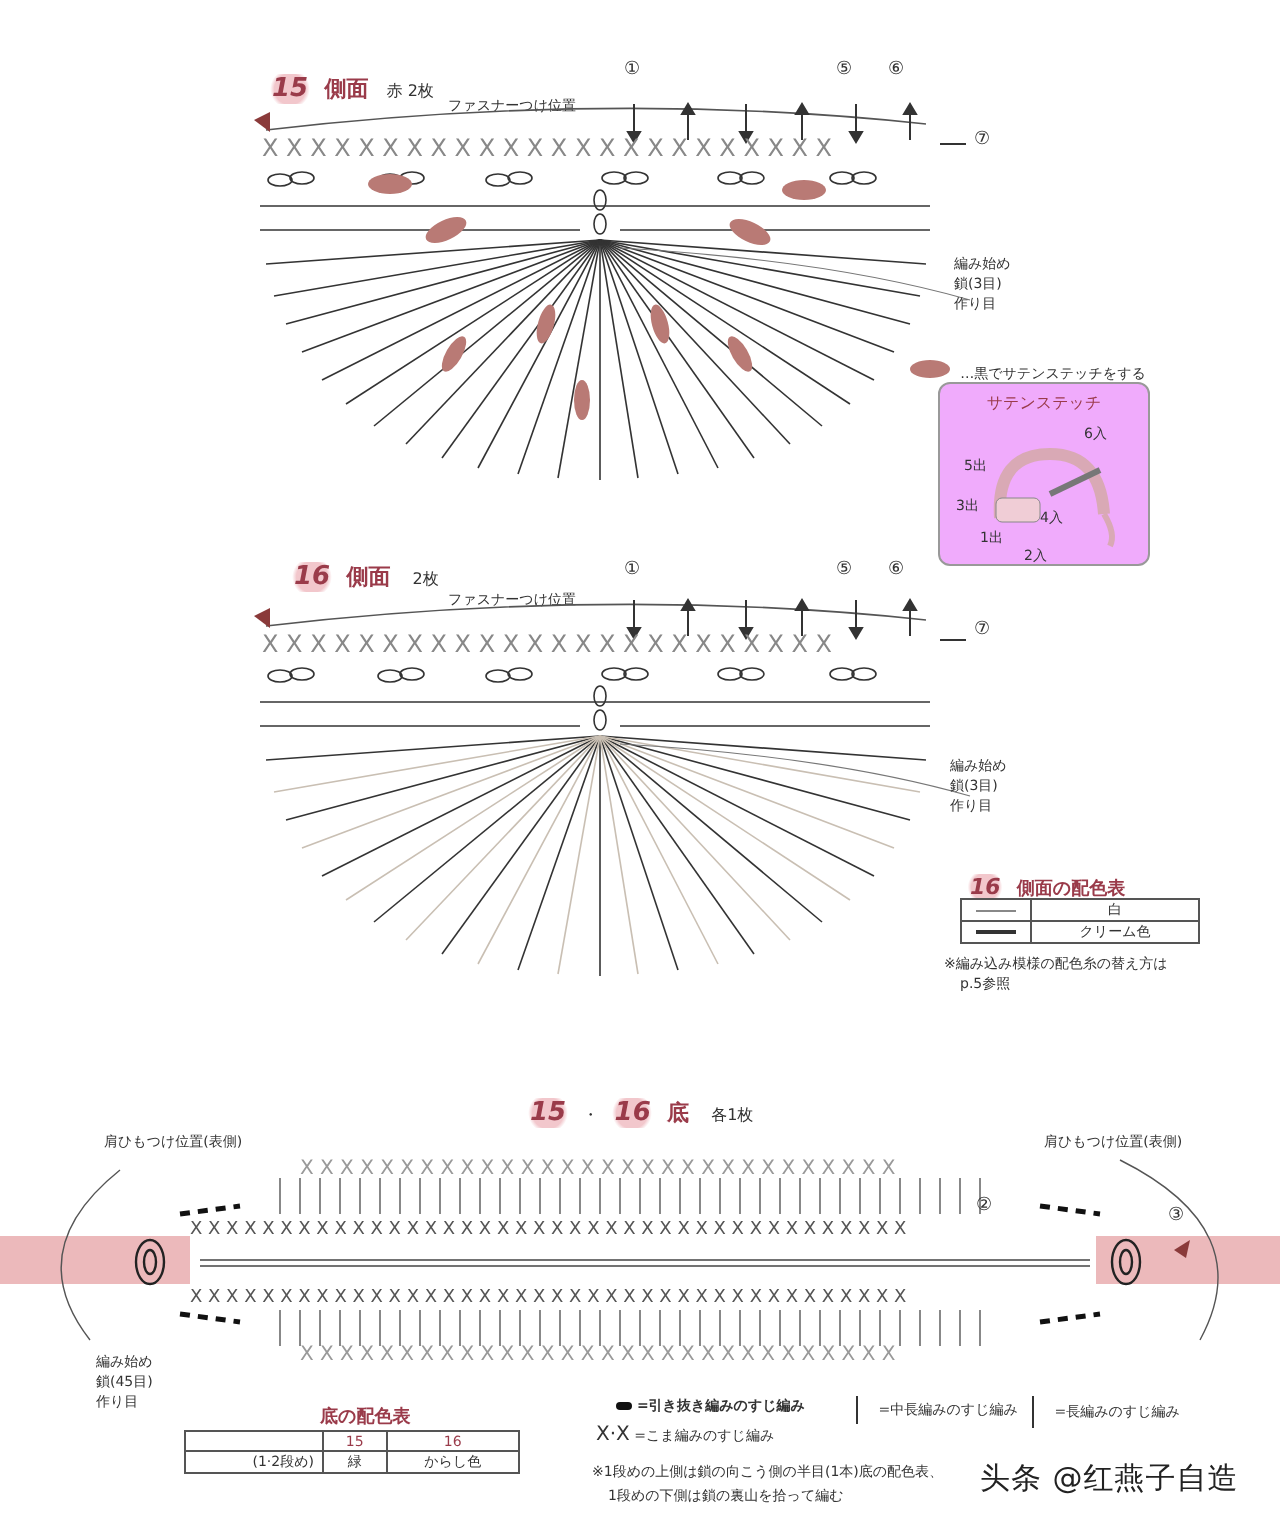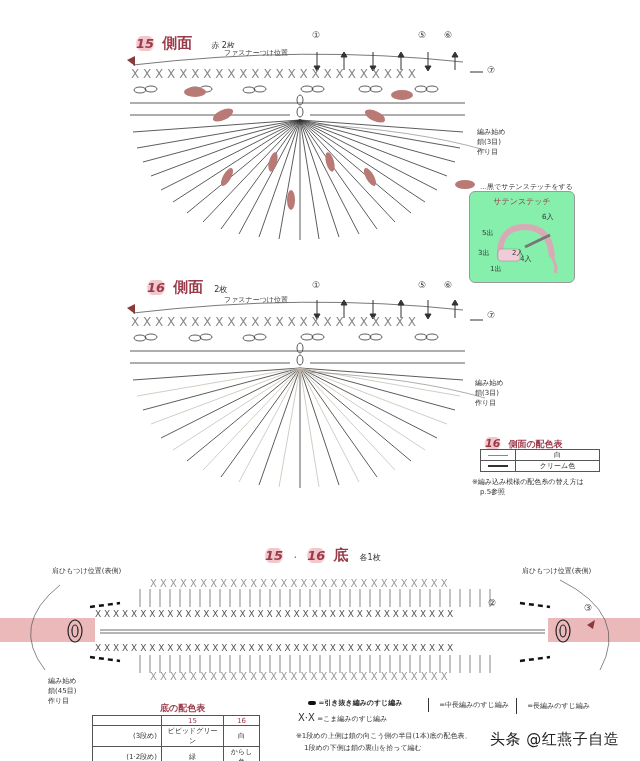--- a/index.html
+++ b/index.html
@@ -2,37 +2,37 @@
 <html><head>
 <meta charset="utf-8">
 <style>
   html, body { margin:0; padding:0; background:#ffffff; }
   body { width:640px; height:761px; position:relative; overflow:hidden;
          font-family:"DejaVu Sans", sans-serif; color:#333; }
   .abs { position:absolute; }
   .num-badge { display:inline-block; font-style:italic; font-weight:bold; color:#9a3b4a;
                font-size:13px; background:radial-gradient(circle,#f2c7cc 55%,rgba(255,255,255,0) 70%);
                padding:0 3px; }
-  .title-red { color:#9a3b4a; font-size:15px; font-weight:bold; }
+  .title-red { color:#9a3b4a; font-size:11px; font-weight:bold; }
   .title-small { font-size:8px; color:#333; }
   .tiny { font-size:7px; color:#333; line-height:10px; }
   .circ { font-size:9px; color:#333; }
   svg text { font-family:"DejaVu Sans", sans-serif; }
   table.ct { border-collapse:collapse; font-size:7px; }
   table.ct td { border:1px solid #555; padding:0 4px; height:9px; text-align:center; }
-  .satin-box { border:1px solid #999; border-radius:6px; background:#86efac; }
+  .satin-box { border:1px solid #999; border-radius:6px; background:#f0abfc; }
   .watermark { font-size:15px; color:#222; font-weight:normal; letter-spacing:0.5px; }
 </style>
 </head>
 <body>
 
 <div class="abs" style="left:133px;top:33px;">
   <span class="num-badge">15</span>
   <span class="title-red">側面</span>
-  <span class="title-small" style="margin-left:14px;">赤  2枚</span>
+  <span class="title-small" style="margin-left:4px;">赤  2枚</span>
 </div>
 <div class="abs tiny" style="left:222px;top:48px;background:#fff;padding:0 2px;">ファスナーつけ位置</div>
 <div class="abs circ" style="left:312px;top:30px;">①</div>
 <div class="abs circ" style="left:418px;top:30px;">⑤</div>
 <div class="abs circ" style="left:444px;top:30px;">⑥</div>
 <div class="abs circ" style="left:487px;top:65px;">⑦</div>
 
 <svg class="abs" style="left:125px;top:40px;" width="370" height="205" viewBox="0 0 370 205">
 
   <path d="M8 25 Q180 5 338 22" stroke="#555" fill="none" stroke-width="0.8"></path>
@@ -136,21 +136,21 @@
     <path d="M30 52 Q28 20 55 20 Q80 20 82 50" stroke="#d9a9b5" stroke-width="6" fill="none"></path>
     <rect x="28" y="42" width="22" height="12" rx="3" fill="#f0cdd6" stroke="#888" stroke-width="0.5"></rect>
     <line x1="55" y1="40" x2="80" y2="28" stroke="#777" stroke-width="3"></line>
     <path d="M82 50 Q88 60 85 66" stroke="#d9a9b5" stroke-width="3" fill="none"></path>
   </svg>
   <div class="abs tiny" style="left:72px;top:20px;">6入</div>
   <div class="abs tiny" style="left:12px;top:36px;">5出</div>
   <div class="abs tiny" style="left:8px;top:56px;">3出</div>
   <div class="abs tiny" style="left:50px;top:62px;">4入</div>
   <div class="abs tiny" style="left:20px;top:72px;">1出</div>
-  <div class="abs tiny" style="left:42px;top:56px;">2入</div>
+  <div class="abs tiny" style="left:42px;top:81px;">2入</div>
 </div>
 
 <div class="abs" style="left:144px;top:277px;">
   <span class="num-badge">16</span>
   <span class="title-red">側面</span>
   <span class="title-small" style="margin-left:6px;">2枚</span>
 </div>
 <div class="abs tiny" style="left:222px;top:295px;background:#fff;padding:0 2px;">ファスナーつけ位置</div>
 <div class="abs circ" style="left:312px;top:280px;">①</div>
 <div class="abs circ" style="left:418px;top:280px;">⑤</div>
@@ -386,25 +386,20 @@
 
 <div class="abs title-red" style="left:160px;top:702px;font-size:9px;">底の配色表</div>
 <table class="ct abs" style="left:92px;top:715px;width:168px;">
   <tbody>
       <tr>
     <td style="width:60px;"></td>
     <td style="color:#9a3b4a;">15</td>
     <td style="color:#9a3b4a;">16</td>
   </tr>
   <tr>
-    <td style="text-align:right;">(3段め)</td>
-    <td>ビビッドグリーン</td>
-    <td>白</td>
-  </tr>
-  <tr>
     <td style="text-align:right;">(1·2段め)</td>
     <td>緑</td>
     <td>からし色</td>
   </tr>
 </tbody>
   </table>
 
 <div class="abs" style="left:296px;top:698px;width:340px;">
   <div class="abs tiny" style="left:12px;top:0;font-weight:bold;">
     <span style="display:inline-block;width:8px;height:4px;background:#111;border-radius:3px;vertical-align:middle;"></span>

